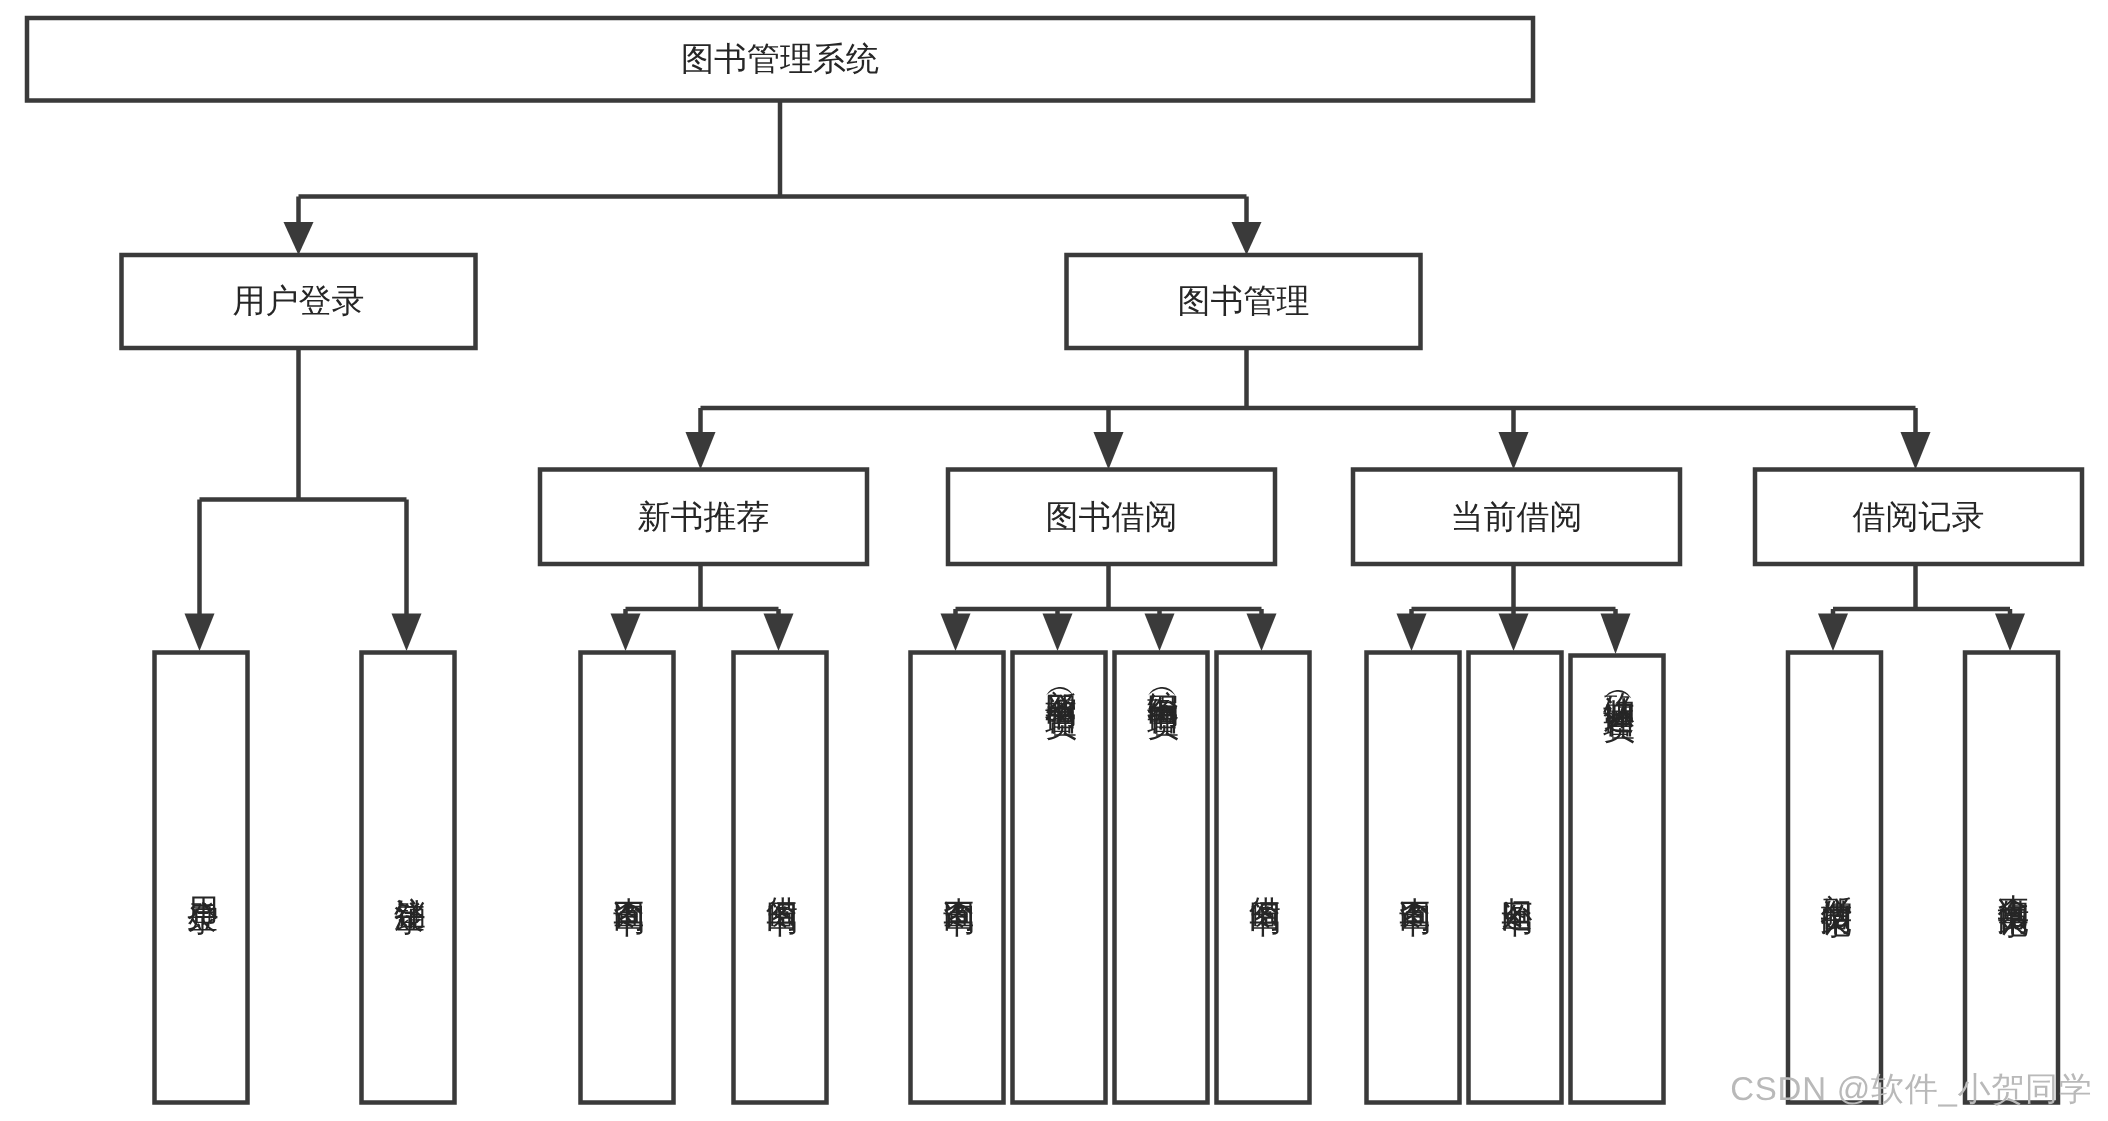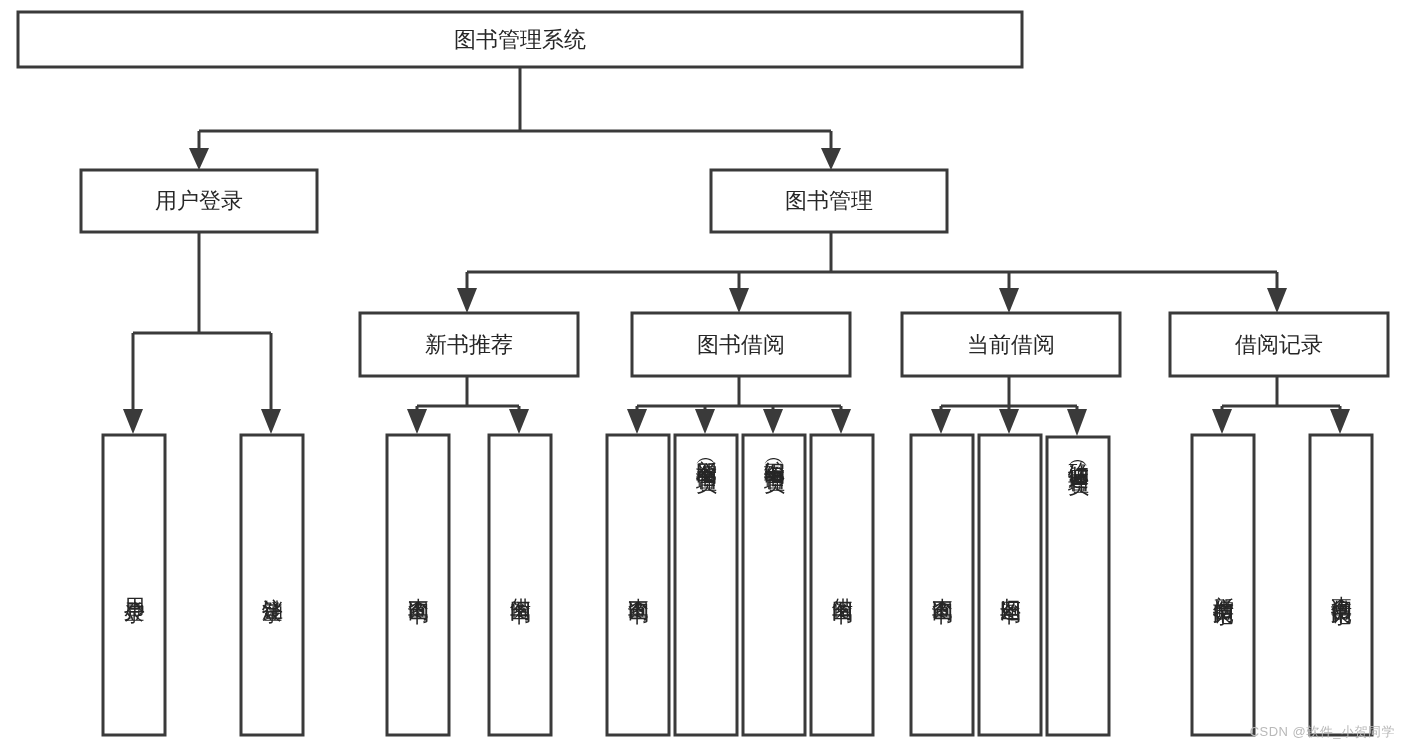--- a/index.html
+++ b/index.html
@@ -64,21 +64,21 @@
     line-height: 1.18;
     color: #262626;
     letter-spacing: 2px;
     white-space: nowrap;
   }
   #watermark {
     position: absolute;
     right: 10px;
     bottom: 6px;
     font-family: "Liberation Sans", "DejaVu Sans", sans-serif;
-    font-size: 13px;
+    font-size: 22px;
     color: #b9b9b9;
     letter-spacing: 0.5px;
     user-select: none;
   }
 </style>
 </head>
 <body>
 
 <div id="diagram-root">
 

